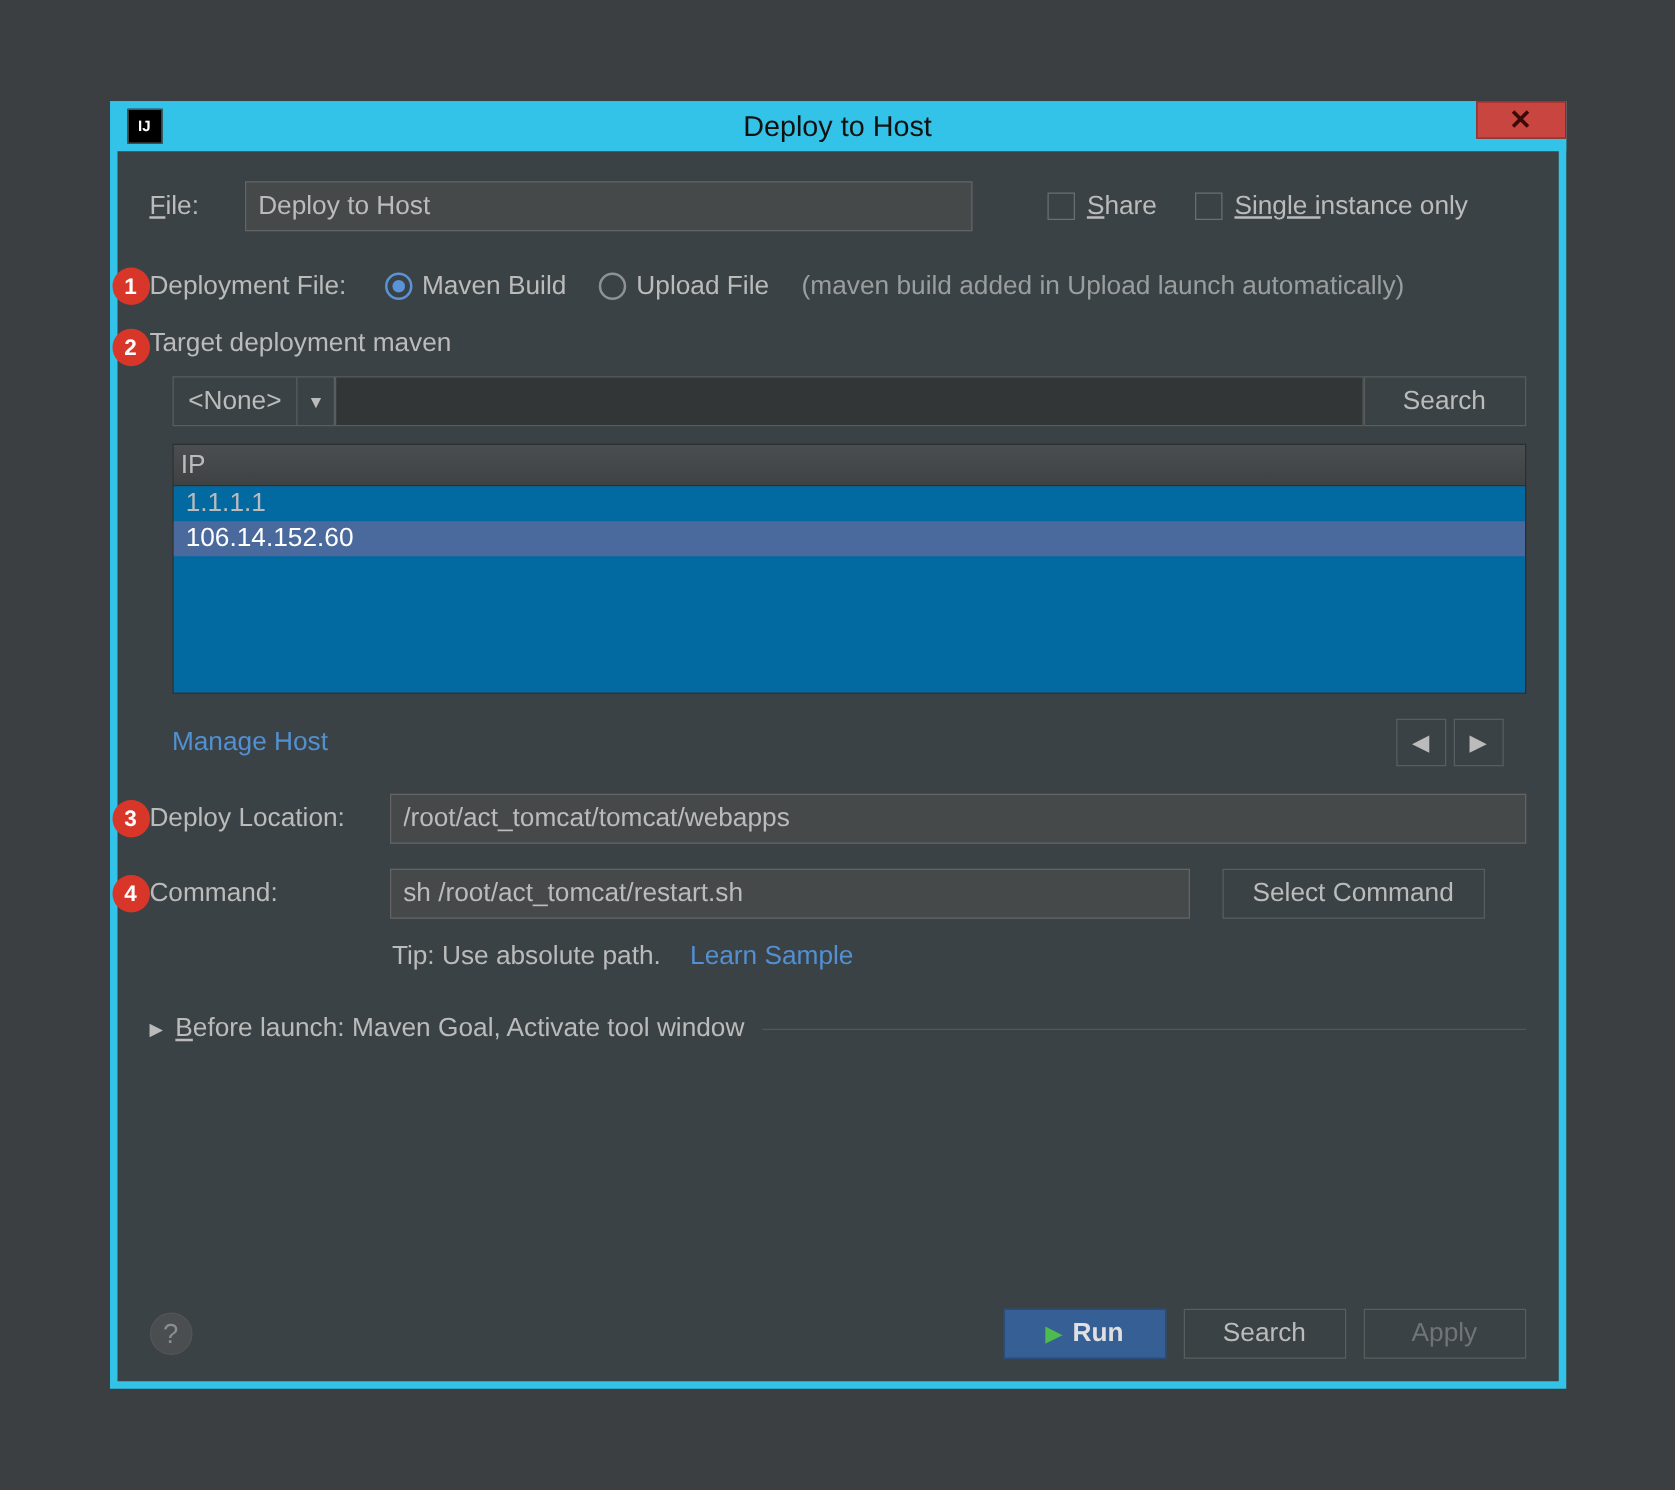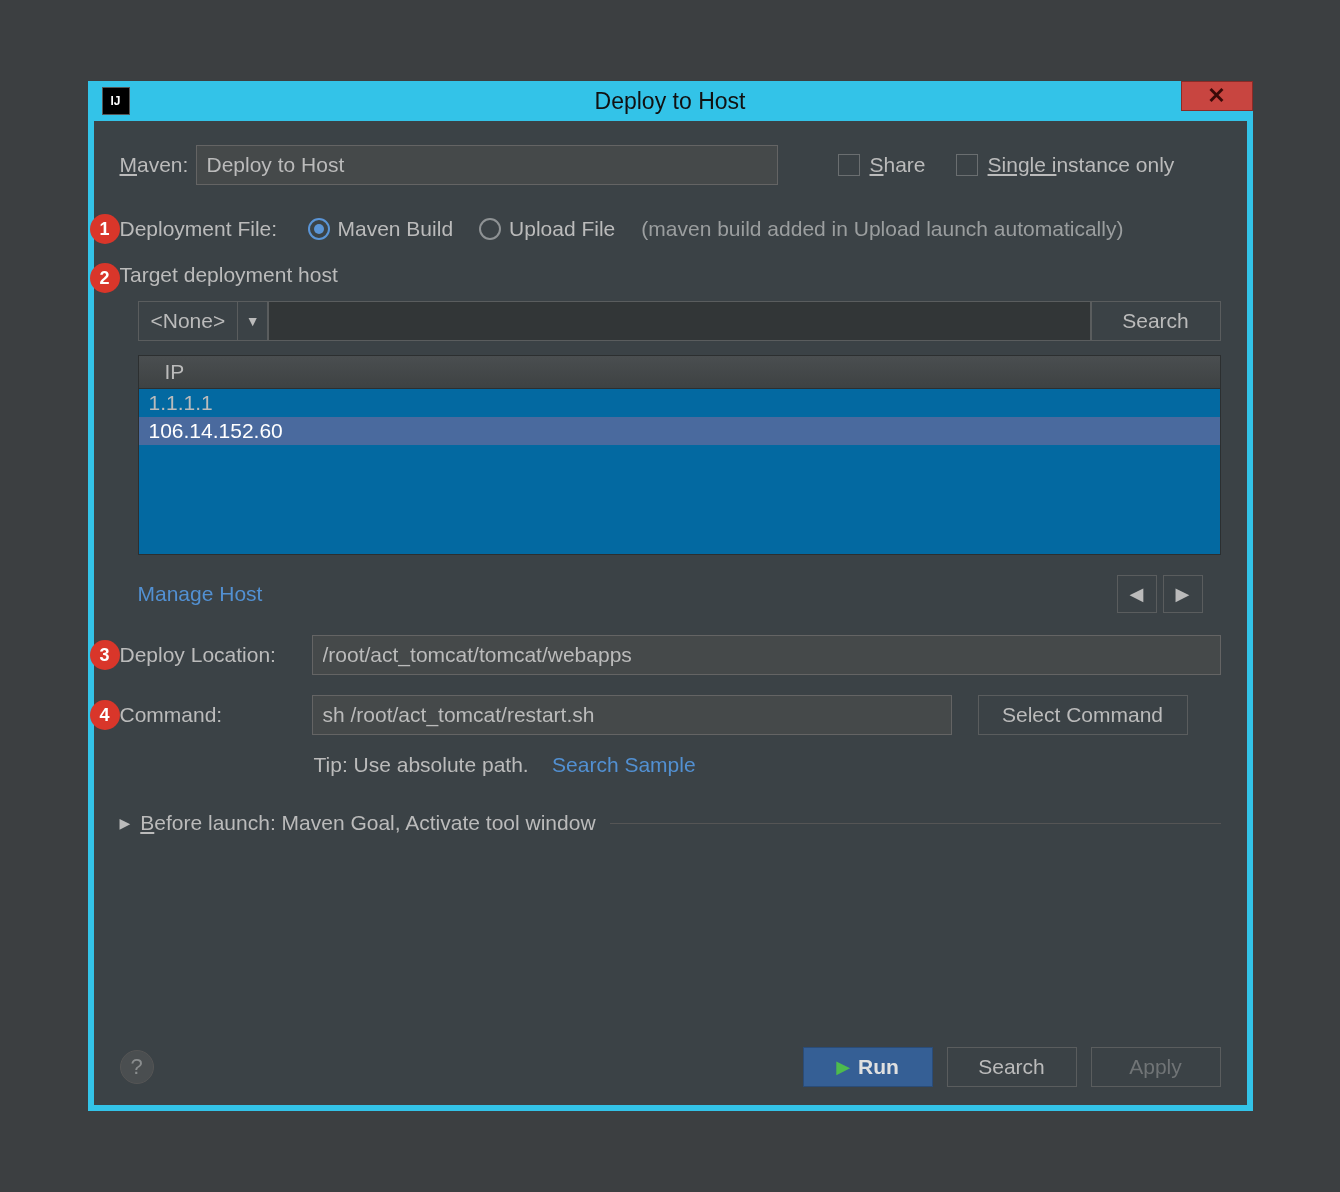--- a/index.html
+++ b/index.html
@@ -186,21 +186,21 @@
       height: 200px;
       display: flex;
       flex-direction: column;
     }
     .table-head {
       display: flex;
       background: linear-gradient(#4a4e50, #3e4243);
       border-bottom: 1px solid #2c2f30;
     }
     .th {
-      padding: 4px 26px;
+      padding: 4px 6px;
       color: #bbbbbb;
       border-right: 1px solid #2c2f30;
     }
     .th:first-child { width: 48%; }
     .th:last-child { flex: 1; border-right: none; }
     .table-body { flex: 1; background: #0369a1; }
     .tr { display: flex; padding: 2px 10px; }
     .tr.selected { background: #4a6a9e; color: #fff; }
     .td:first-child { width: 48%; }
     .td:last-child { flex: 1; }
@@ -282,41 +282,41 @@
     <div class="app-icon">IJ</div>
     <div class="title-text">Deploy to Host</div>
     <div class="close-btn">
       <span>✕</span>
     </div>
   </div>
 
   <div class="content">
 
     <div class="row name-row">
-      <span class="label name-label underline-first">Maven:</span>
+      <span class="label name-label underline-first">File:</span>
       <input class="text-input name-input" value="Deploy to Host" style="">
       <span class="checkbox"></span>
       <span class="check-label underline-first">Share</span>
       <span class="checkbox"></span>
       <span class="check-label"><span style="text-decoration:underline">Single i</span><span>nstance only</span></span>
     </div>
 
     <div class="row section-row">
       <span class="badge">1</span>
       <span class="label" style="width:188px">Deployment File:</span>
       <span class="radio selected"></span>
       <span class="radio-label">Maven Build</span>
       <span class="radio"></span>
       <span class="radio-label">Upload File</span>
       <span class="hint">(maven build added in Upload launch automatically)</span>
     </div>
 
     <div class="target-header">
       <span class="badge">2</span>
-      <span class="label">Target deployment host</span>
+      <span class="label">Target deployment maven</span>
     </div>
 
     <div class="host-controls">
       <div class="dropdown">
         <span class="dropdown-text">&lt;None&gt;</span>
         <span class="dropdown-arrow">▼</span>
       </div>
       <input class="text-input search-input" style="">
       <button class="btn search-btn">Search</button>
     </div>
@@ -358,21 +358,21 @@
     <div class="form-row">
       <span class="badge">4</span>
       <span class="label form-label">Command:</span>
       <input class="text-input cmd-input" value="sh /root/act_tomcat/restart.sh" style="">
       <button class="btn sel-cmd-btn">Select Command</button>
     </div>
 
     <div class="tip-row">
       <span class="label">Tip: Use absolute path.</span>
       &nbsp;&nbsp;
-      <span class="link">Search Sample</span>
+      <span class="link">Learn Sample</span>
     </div>
 
     <div class="bl-row">
       <span class="disclosure">▶</span>
       <span class="label underline-first">Before launch: Maven Goal, Activate tool window</span>
       <span class="bl-divider"></span>
     </div>
 
     <div class="footer">
       <div class="help-btn">

